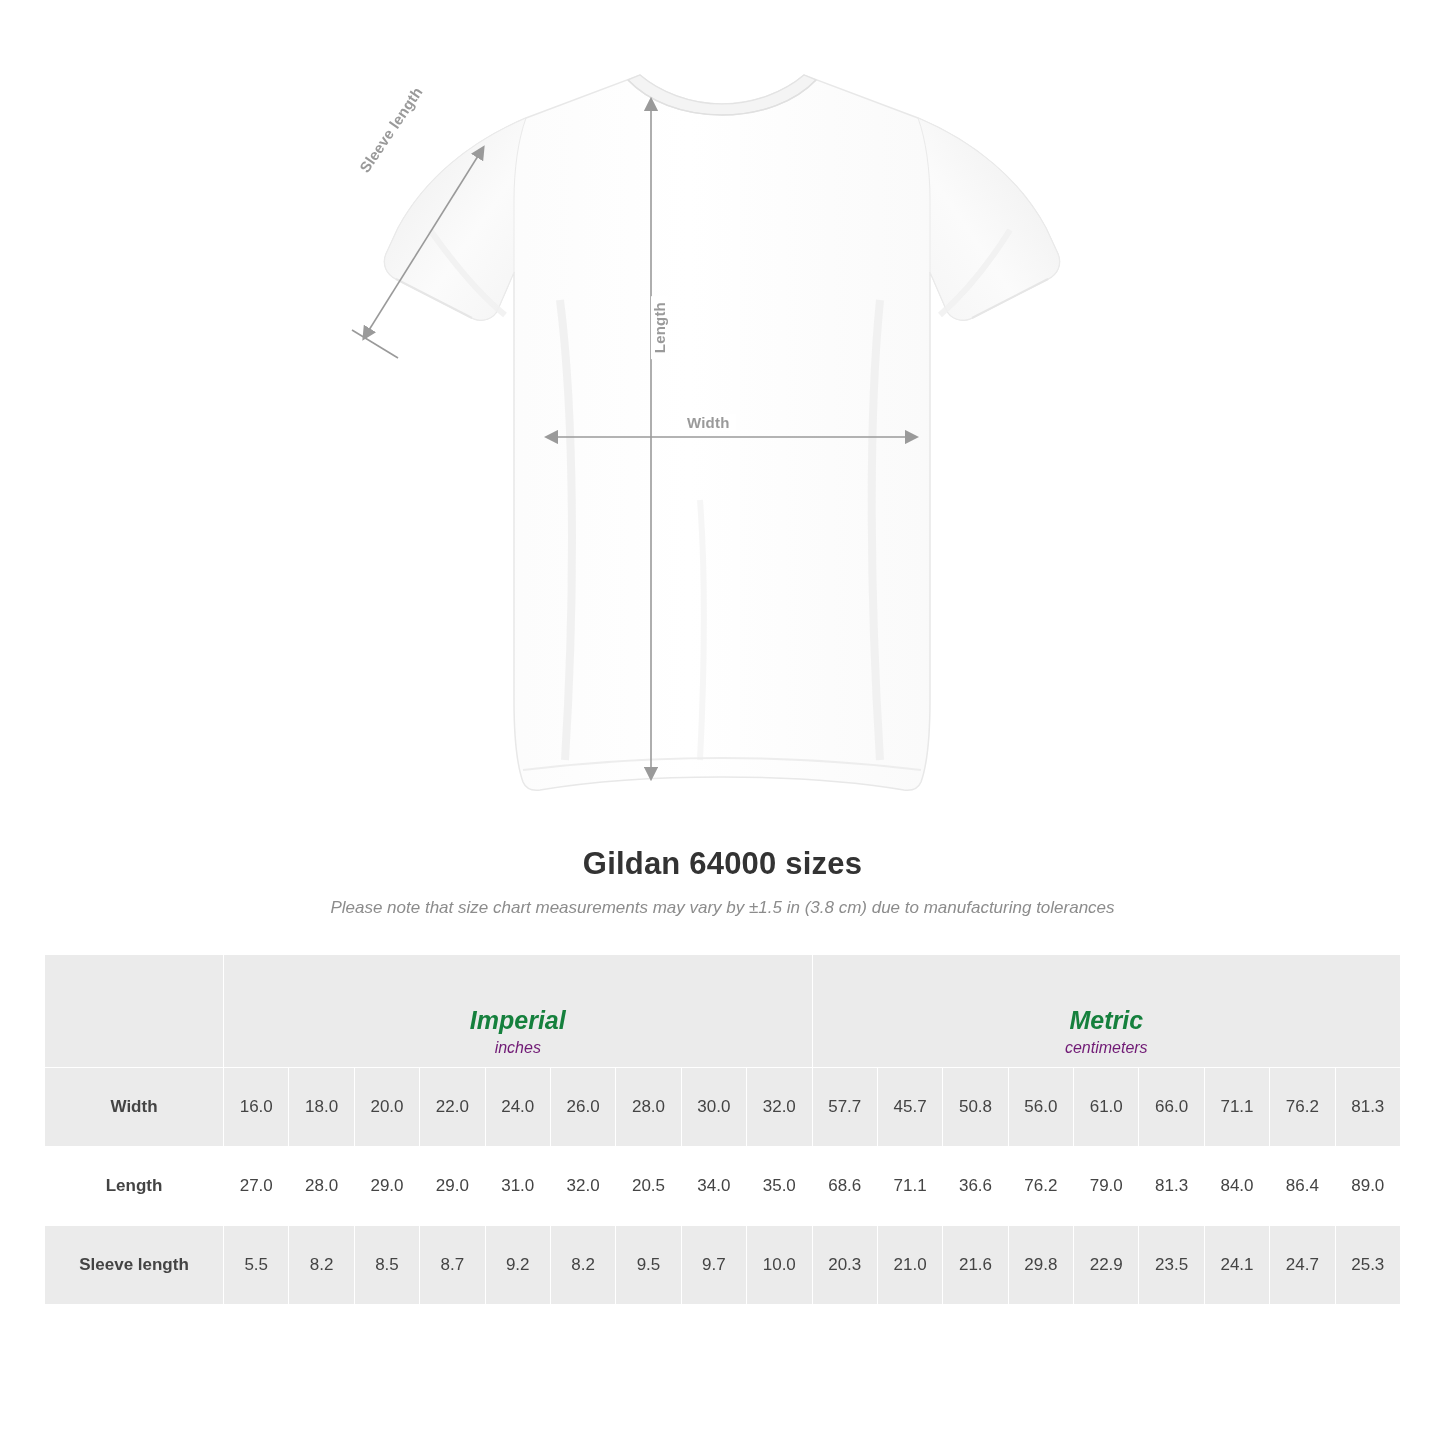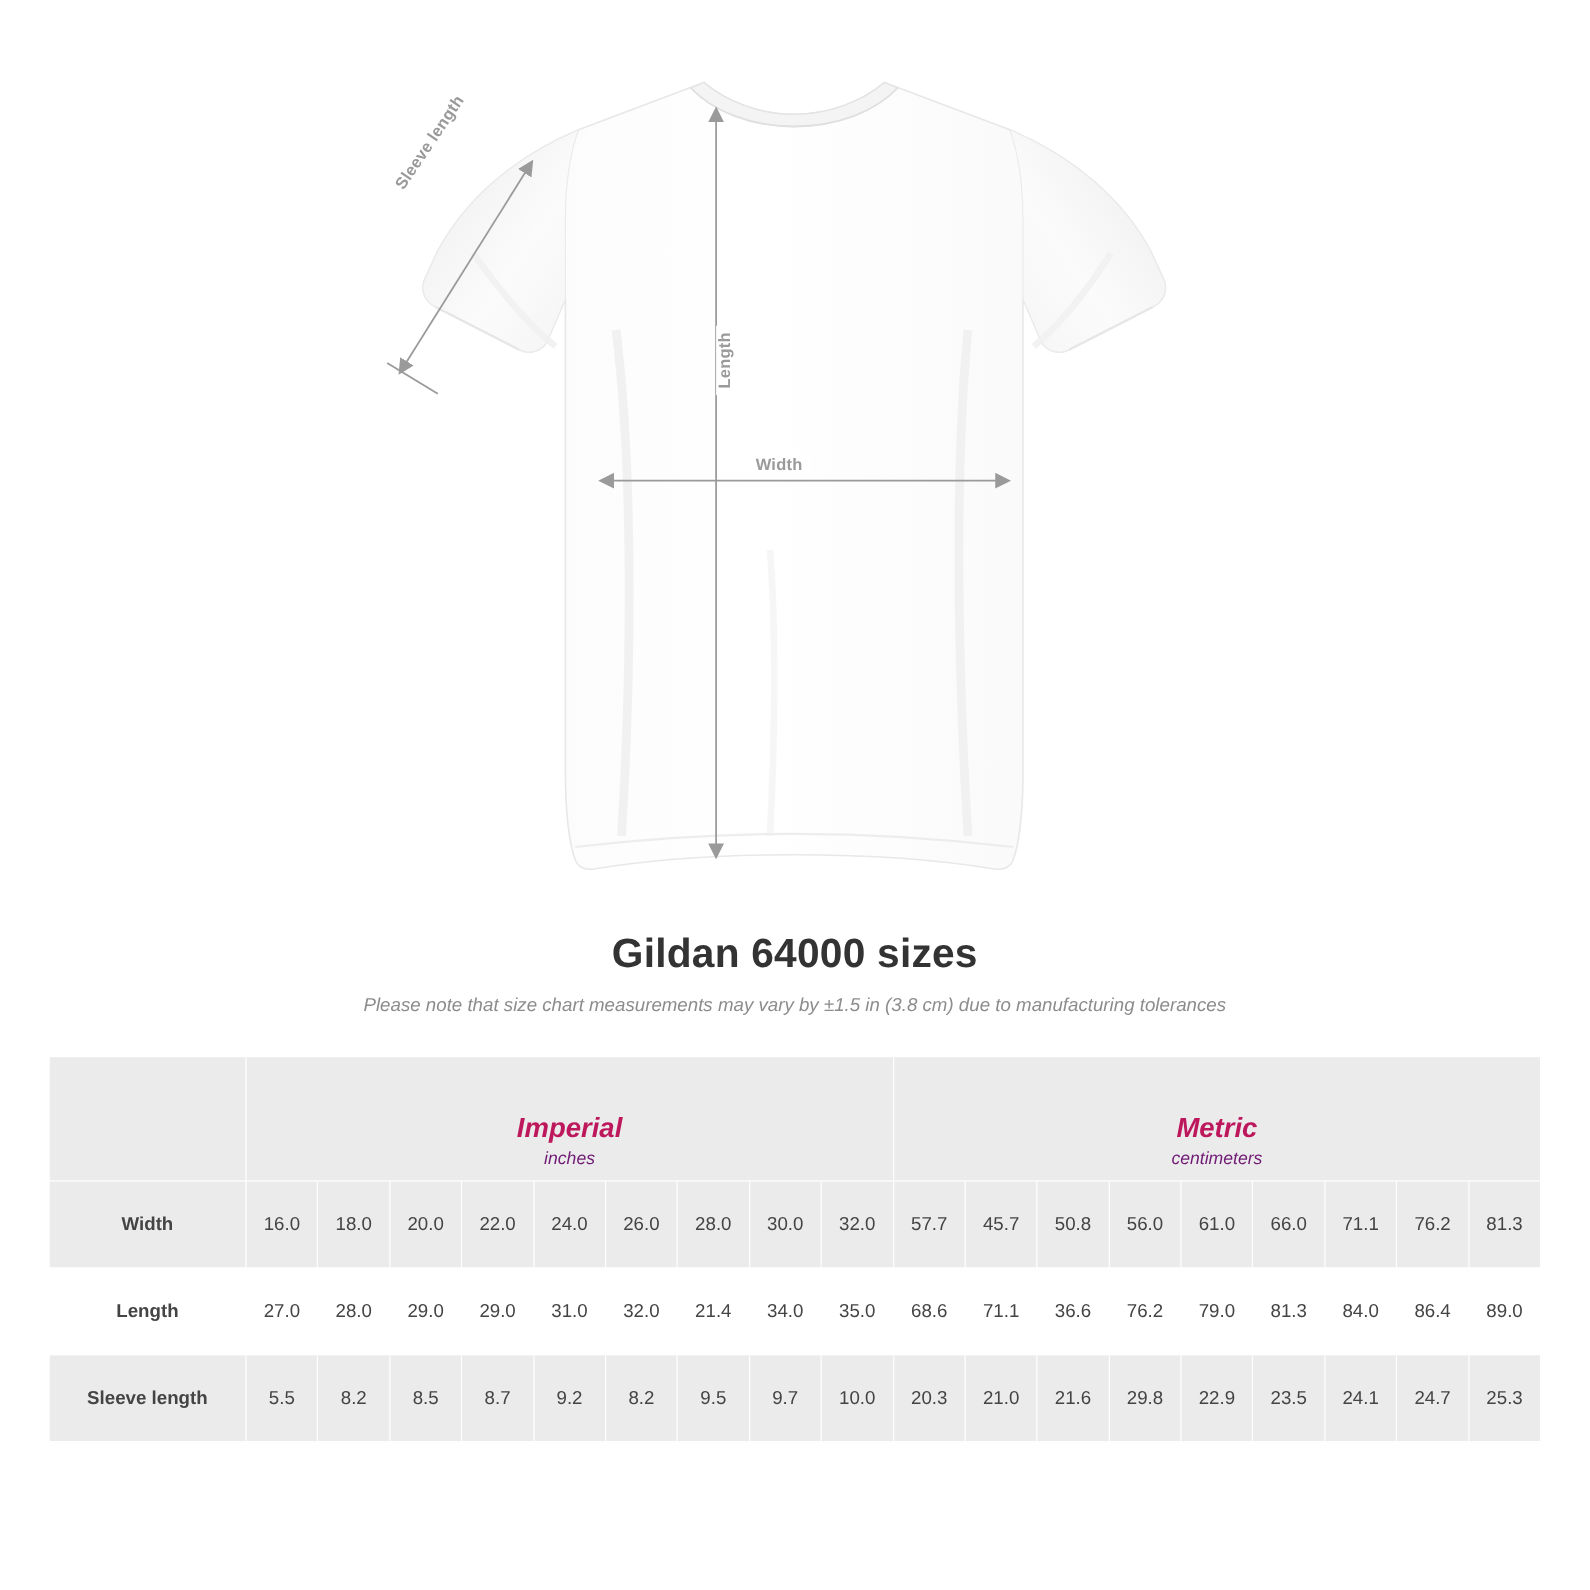--- a/index.html
+++ b/index.html
@@ -59,21 +59,21 @@
     transform-origin: left top;
     white-space: nowrap;
   }
 
   
   .title-block {
     text-align: center;
     margin-top: 4px;
   }
   .chart-title {
-    font-size: 37px;
+    font-size: 31px;
     font-weight: bold;
     color: #333333;
     margin: 16px;
     letter-spacing: 0.2px;
   }
   .chart-note {
     font-size: 17px;
     font-style: italic;
     color: #8c8c8c;
     margin: 16px 0 0 0;
@@ -97,21 +97,21 @@
     padding: 0;
   }
   .unit-head {
     height: 112px;
     background: #ebebeb;
   }
   .unit-head .unit-name {
     font-size: 25px;
     font-style: italic;
     font-weight: bold;
-    color: #be185d;
+    color: #15803d;
     line-height: 1.15;
     margin-top: 45px;
   }
   .unit-head .unit-sub {
     font-size: 16px;
     font-style: italic;
     color: #701a75;
     line-height: 1.6;
   }
   .row-header-cell {
@@ -277,21 +277,21 @@
         </tr>
 
         <tr class="band-white">
           <td class="row-header-cell">Length</td>
           <td>27.0</td>
           <td>28.0</td>
           <td>29.0</td>
           <td>29.0</td>
           <td>31.0</td>
           <td>32.0</td>
-          <td>21.4</td>
+          <td>20.5</td>
           <td>34.0</td>
           <td>35.0</td>
           <td>68.6</td>
           <td>71.1</td>
           <td>36.6</td>
           <td>76.2</td>
           <td>79.0</td>
           <td>81.3</td>
           <td>84.0</td>
           <td>86.4</td>

